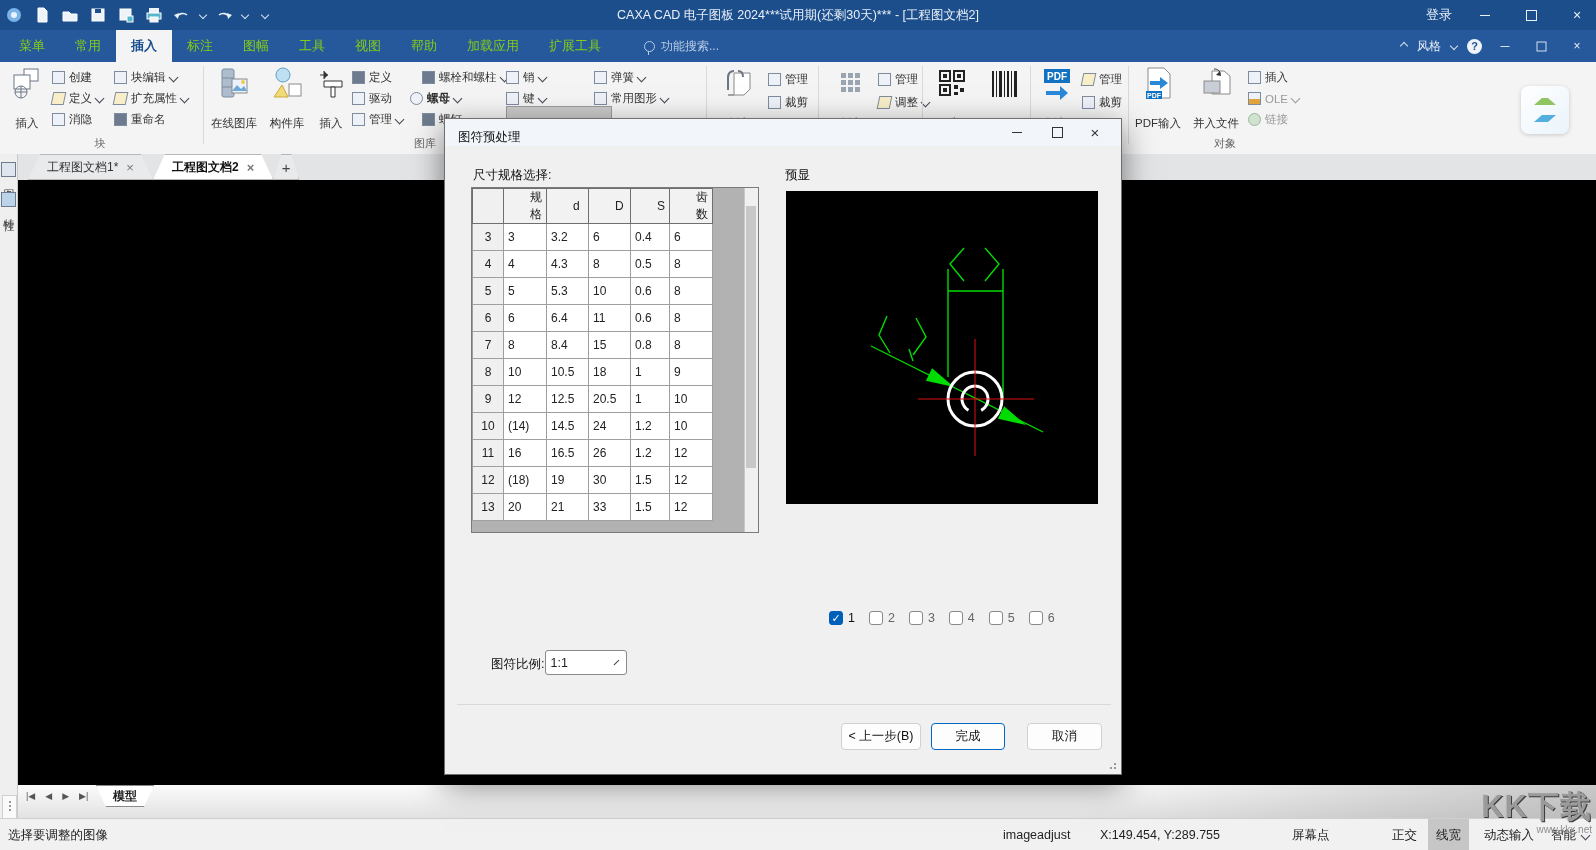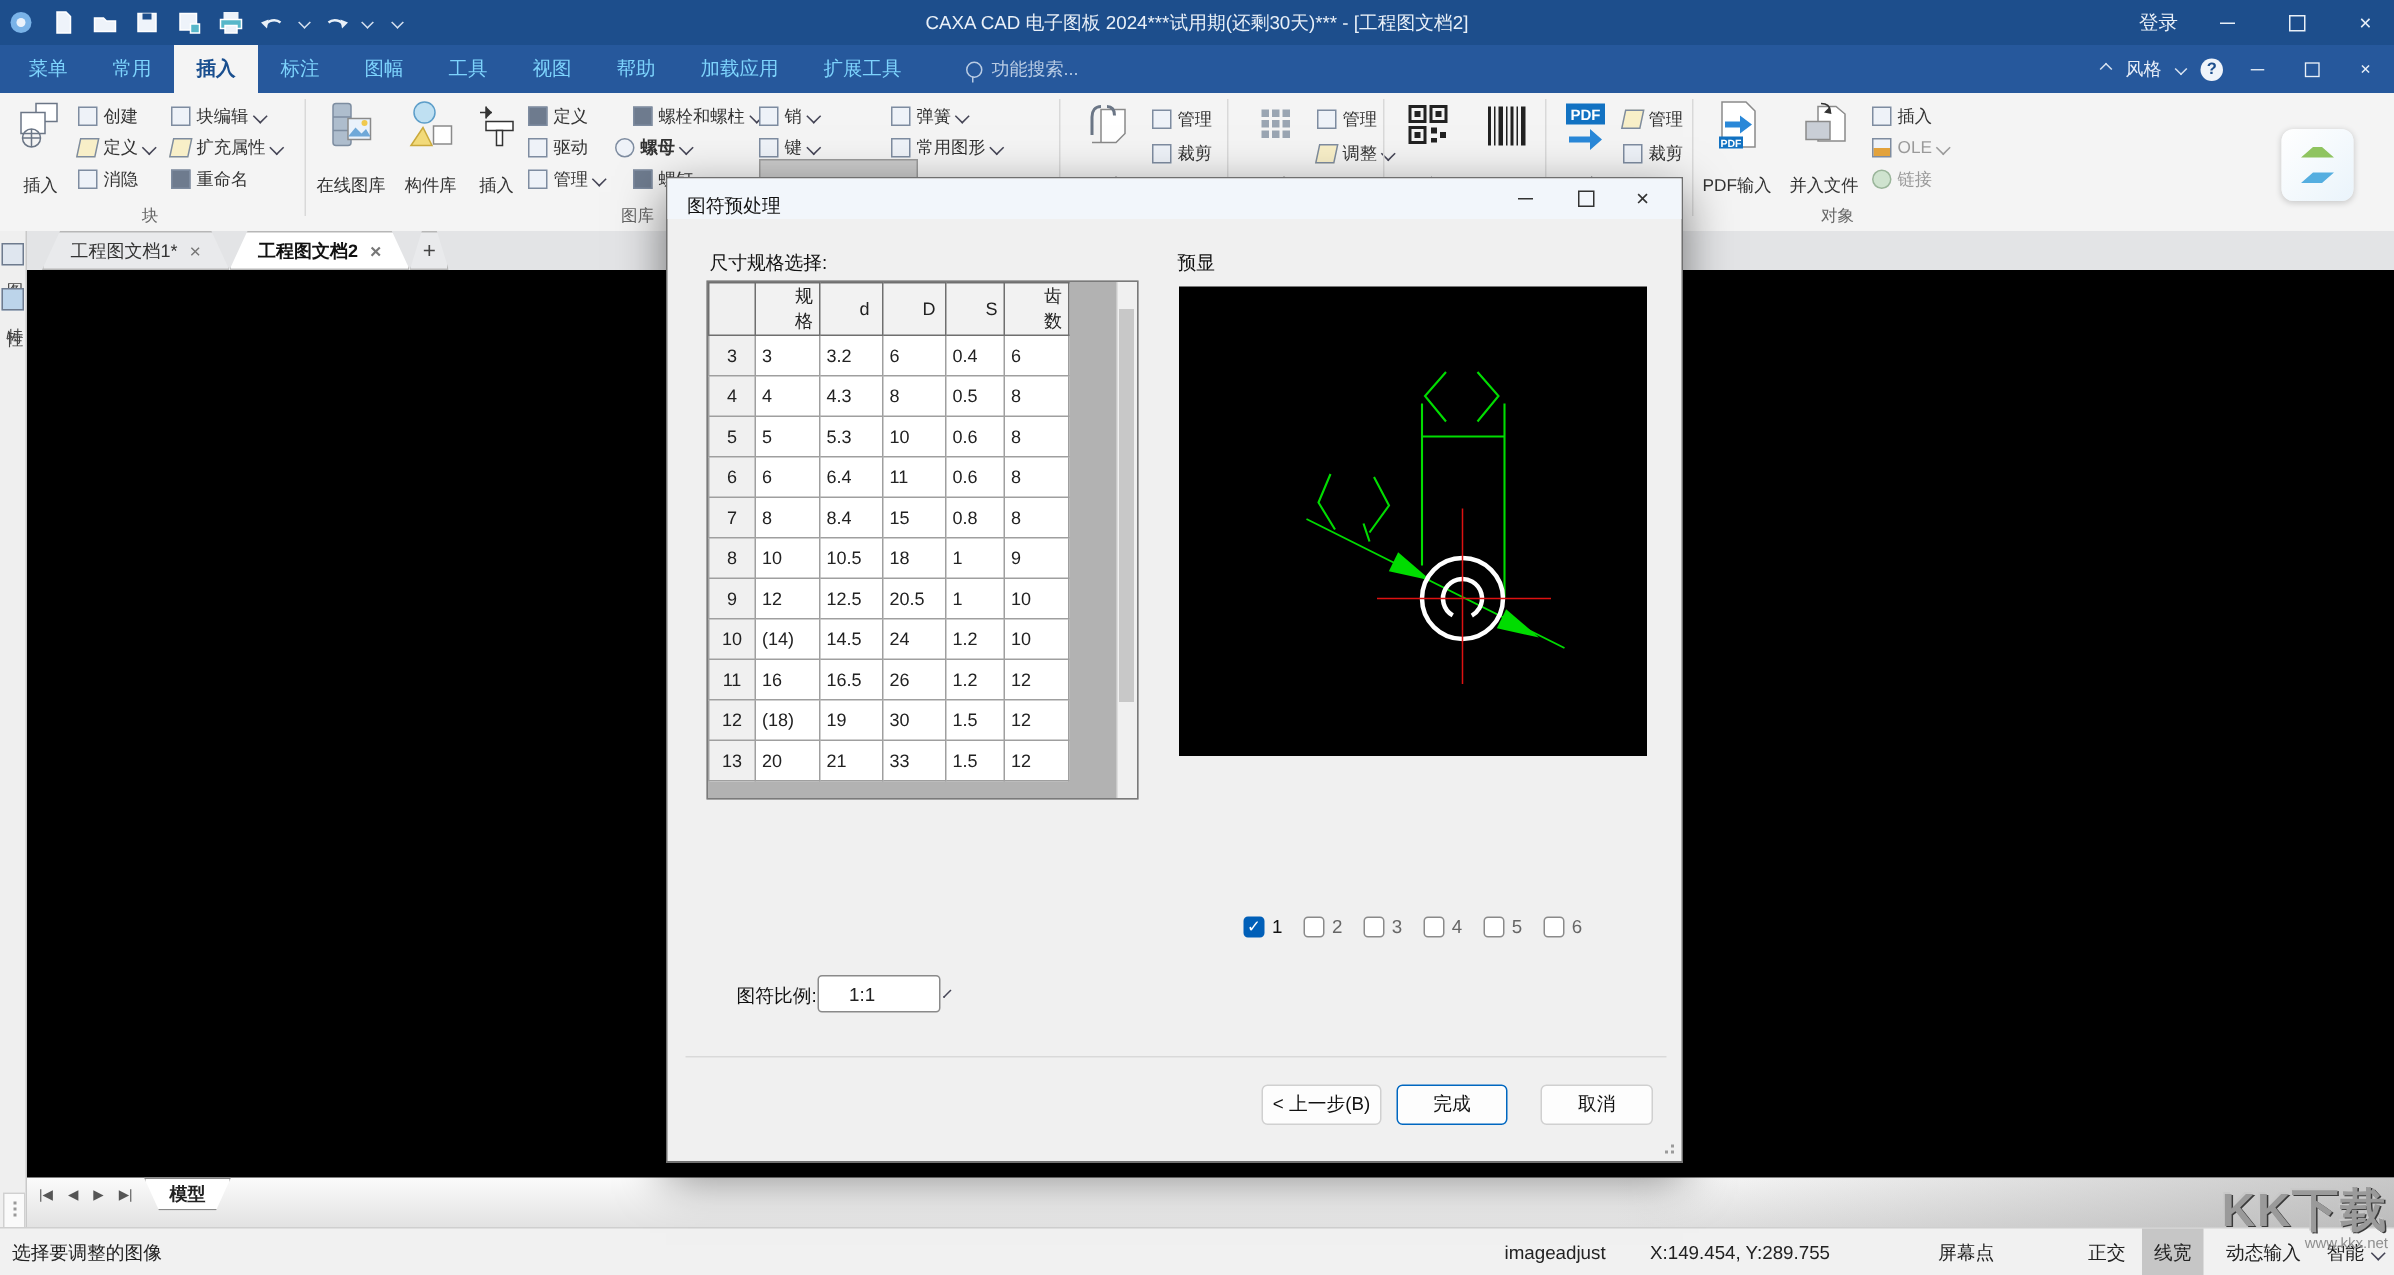--- a/index.html
+++ b/index.html
@@ -16,21 +16,21 @@
   .wc{width:26px;height:22px;display:flex;align-items:center;justify-content:center;color:#e9f0f8;}
   .wc-line{width:10px;height:0;border-bottom:1.4px solid #e9f0f8;}
   .wc-box{width:9px;height:9px;border:1.2px solid #e9f0f8;}
   .wc-x{font-size:14px;line-height:1;}
   .chev{display:inline-block;width:6px;height:6px;border-right:1.4px solid #445;border-bottom:1.4px solid #445;transform:rotate(45deg);}
   .chev.w{border-color:#d7e2f0;width:5px;height:5px;}
   .chev.up{transform:rotate(-135deg);}
   
   .menubar{position:absolute;left:0;top:30px;width:1596px;height:32px;background:#26589c;display:flex;align-items:stretch;}
   #menu-tabs{display:flex;margin-left:4px;}
-  .mtab{padding:0 15px;line-height:32px;color:#7dd3fc;font-size:13px;cursor:default;}
+  .mtab{padding:0 15px;line-height:32px;color:#84cc16;font-size:13px;cursor:default;}
   .mtab.active{background:#f4f4f4;color:#1a4f8f;font-weight:bold;}
   .mb-search{display:flex;align-items:center;gap:6px;margin-left:28px;color:#b9cce4;}
   .lens{width:9px;height:9px;border:1.4px solid #b9cce4;border-radius:50%;position:relative;}
   .lens::after{content:"";position:absolute;left:3px;top:9px;width:1.4px;height:4px;background:#b9cce4;}
   .mb-right{position:absolute;right:6px;top:0;height:32px;display:flex;align-items:center;gap:10px;color:#e7eef8;font-size:12px;}
   .helpc{width:15px;height:15px;border-radius:50%;background:#f0f4fa;color:#1d4e8c;font-weight:bold;
          display:flex;align-items:center;justify-content:center;font-size:11px;}
   .wc.sm .wc-line,.wc.sm .wc-box{transform:scale(.9);}
   
   .ribbon{position:absolute;left:0;top:62px;width:1596px;height:92px;background:#f4f4f4;border-bottom:1px solid #d2d2d2;}
@@ -108,21 +108,21 @@
   .rad.sel{border:4px solid #0067c0;}
   .rlabel{font-size:12.5px;color:#111;}
   .rlabel.focus{outline:1px dotted #666;}
   #layer-list{position:absolute;left:384px;top:492px;display:flex;gap:14px;align-items:center;}
   .cb{display:flex;align-items:center;gap:5px;}
   .cbox{width:14px;height:14px;border:1px solid #8a8a8a;border-radius:3px;background:#fff;box-sizing:border-box;}
   .cbox.chk{background:#005fb8;border-color:#005fb8;color:#fff;font-size:11px;line-height:13px;text-align:center;}
   .cl{font-size:12.5px;color:#666;}
   .cl.on{color:#111;}
   .combo{position:absolute;left:100px;top:531px;width:82px;height:25px;background:#fff;border:1px solid #8a8a8a;border-radius:3px;
-         box-sizing:border-box;display:flex;align-items:center;justify-content:space-between;padding:0 20px;font-size:12.5px;gap:48px;}
+         box-sizing:border-box;display:flex;align-items:center;justify-content:flex-end;padding:0 9px;font-size:12.5px;gap:48px;}
   .dlg-sep{position:absolute;left:12px;top:585px;width:654px;border-top:1px solid #d9d9d9;}
   .dbtn{position:absolute;top:604px;height:27px;background:#fdfdfd;border:1px solid #d0d0d0;border-radius:4px;
         display:flex;align-items:center;justify-content:center;font-size:12.5px;color:#111;box-sizing:border-box;}
   .dbtn.primary{border:1.6px solid #0067c0;}
   .grip{position:absolute;right:5px;bottom:5px;width:10px;height:10px;}
   .grip i{position:absolute;width:2px;height:2px;background:#9a9a9a;}
 </style>
 </head>
 <body>
 

